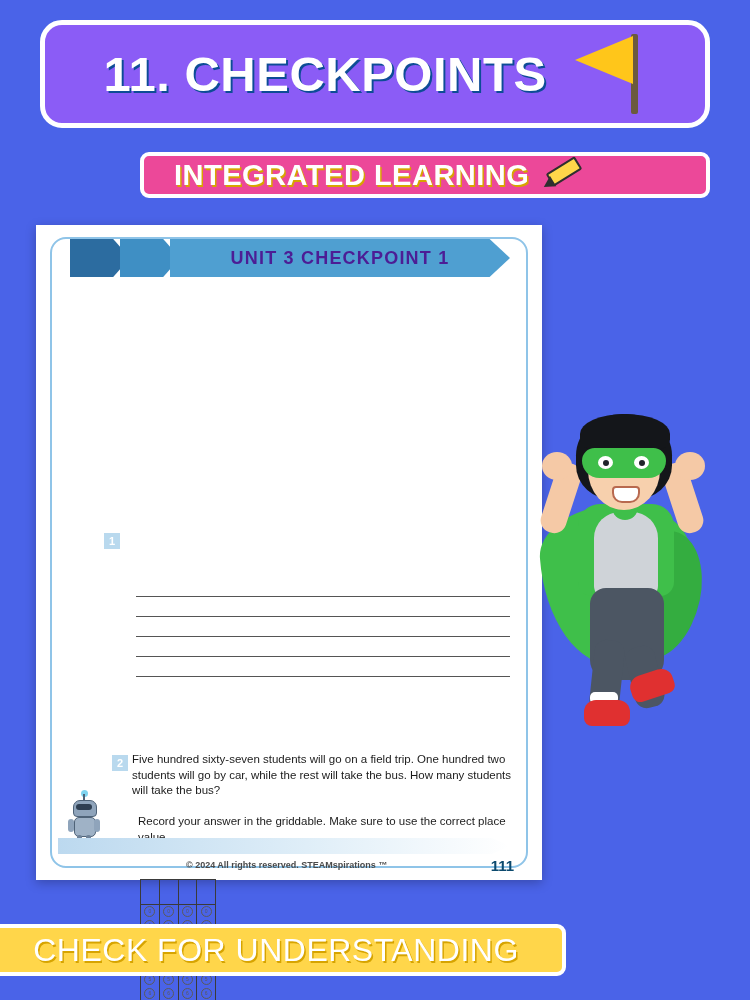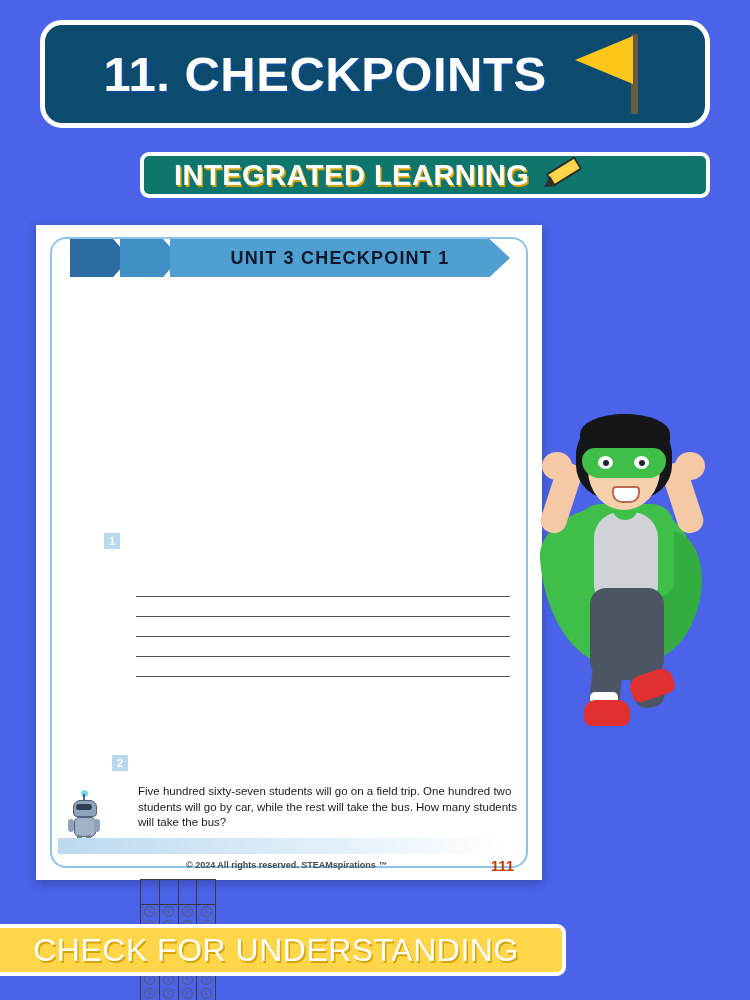--- a/index.html
+++ b/index.html
@@ -15,21 +15,21 @@
     position: relative;
   }
 
   
   .top-banner {
     position: absolute;
     left: 40px;
     top: 20px;
     width: 670px;
     height: 108px;
-    background: #0c4a6e;
+    background: #8b5cf6;
     border: 5px solid #ffffff;
     border-radius: 22px;
     box-sizing: border-box;
     display: flex;
     align-items: center;
     justify-content: center;
     gap: 12px;
   }
   .top-banner-title {
     color: #ffffff;
@@ -66,21 +66,21 @@
     border-right: 58px solid #ffc61a;
   }
 
   
   .subtitle-ribbon {
     position: absolute;
     left: 140px;
     top: 152px;
     width: 570px;
     height: 46px;
-    background: #0f766e;
+    background: #ec4899;
     border: 4px solid #ffffff;
     border-radius: 9px;
     box-sizing: border-box;
     display: flex;
     align-items: center;
     padding-left: 30px;
   }
   .subtitle-ribbon .txt {
     color: #ffffff;
     font-size: 29px;
@@ -171,21 +171,21 @@
     top: 0;
     width: 340px;
     height: 38px;
     background: #4f9fd1;
     clip-path: polygon(0 0, 94% 0, 100% 50%, 94% 100%, 0 100%);
     display: flex;
     align-items: center;
     justify-content: center;
   }
   .ws-header .bar span {
-    color: #0f172a;
+    color: #4c1d95;
     font-size: 18px;
     font-weight: bold;
     letter-spacing: 1.2px;
   }
 
   
   .qnum {
     position: absolute;
     width: 16px;
     height: 16px;
@@ -268,21 +268,21 @@
     font-size: 9px;
     font-weight: bold;
     color: #4a4a4a;
   }
   .ws-pagenum {
     position: absolute;
     right: 28px;
     bottom: 6px;
     font-size: 15px;
     font-weight: bold;
-    color: #c2410c;
+    color: #0c4a6e;
   }
 
   
   .robot {
     position: absolute;
     left: 32px;
     bottom: 34px;
     width: 32px;
     height: 46px;
   }
@@ -476,21 +476,22 @@
 
   <div class="answer-lines">
     <div class="line"></div>
     <div class="line"></div>
     <div class="line"></div>
     <div class="line"></div>
     <div class="line"></div>
   </div>
 
   <div class="qnum" style="left:76px; top:530px;">2</div>
-  <div class="qtext" style="left:102px; top:527px; width:386px;margin-top:32px;">Five hundred sixty-seven students will go on a field trip. One hundred two students will go by car, while the rest will take the bus. How many students will take the bus?</div>
+  <div class="qtext" style="left:96px; top:527px; width:386px;">Five hundred sixty-seven students will go on a field trip. One hundred two students will go by car, while the rest will take the bus. How many students will take the bus?</div>
+  <div class="qtext" style="left:102px; top:589px; width:386px;">Record your answer in the griddable. Make sure to use the correct place value.</div>
 
   <div class="griddable">
     <div class="grid-col">
       <div class="grid-box"></div>
       <div class="grid-bubble">0</div>
       <div class="grid-bubble">1</div>
       <div class="grid-bubble">2</div>
       <div class="grid-bubble">3</div>
       <div class="grid-bubble">4</div>
       <div class="grid-bubble">5</div>

